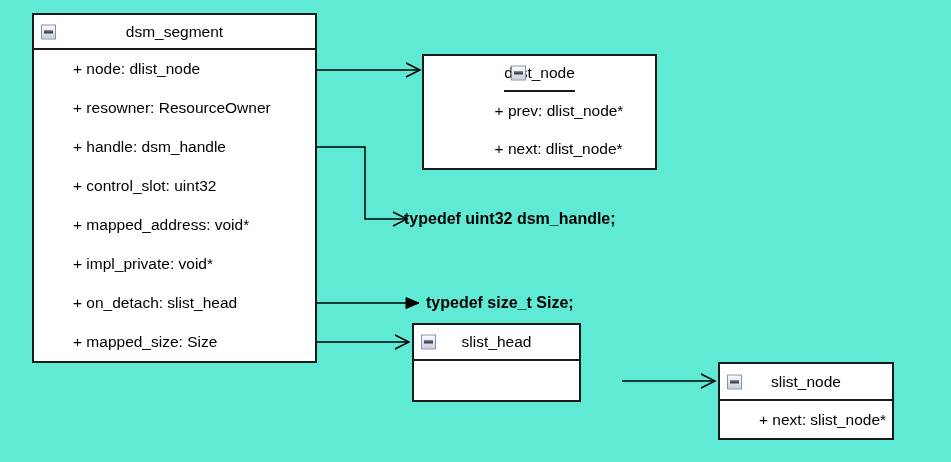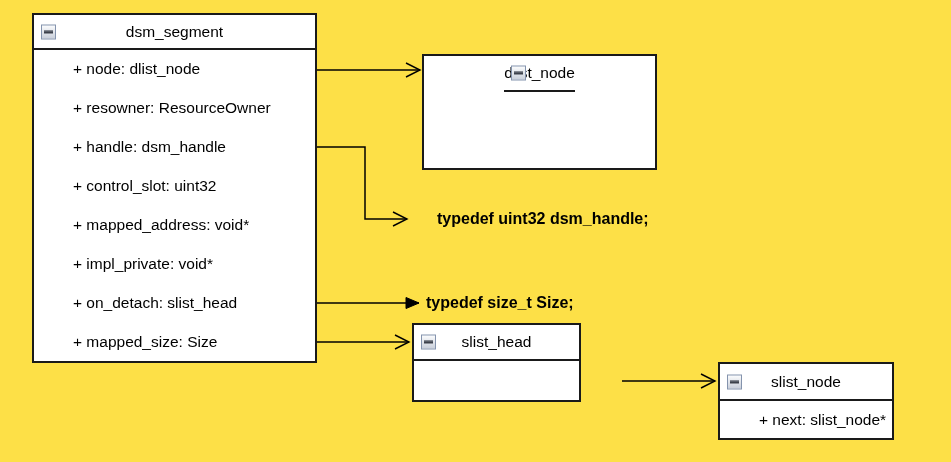--- a/index.html
+++ b/index.html
@@ -1,21 +1,21 @@
 <!DOCTYPE html>
 <html><head>
 <meta charset="utf-8">
 <style>
   * { box-sizing: border-box; margin: 0; padding: 0; }
   html, body { background: #ffffff; }
   #canvas {
     position: relative;
     width: 951px;
     height: 462px;
-    background: #fde047;
+    background: #5eead4;
     font-family: "Liberation Sans", sans-serif;
     color: #000000;
     overflow: hidden;
   }
   .uml-box {
     position: absolute;
     border: 2px solid #1a1a1a;
     background: #ffffff;
     display: flex;
     flex-direction: column;
@@ -117,20 +117,24 @@
     </div>
   </div>
 
   <div class="uml-box" style="left:422px; top:54px; width:235px; height:116px;align-items:center;">
     <div class="uml-title" style="height:36px;">
       <span class="collapse-btn">
           <span class="minus"></span>
         </span>
       <span>dlist_node</span>
     </div>
+    <div class="uml-fields">
+      <div class="uml-field">+ prev: dlist_node*</div>
+      <div class="uml-field">+ next: dlist_node*</div>
+    </div>
   </div>
 
   <div class="uml-box" style="left:412px; top:323px; width:169px; height:79px;">
     <div class="uml-title" style="height:36px;">
       <span class="collapse-btn">
           <span class="minus"></span>
         </span>
       <span>slist_head</span>
     </div>
   </div>
@@ -140,16 +144,16 @@
       <span class="collapse-btn">
           <span class="minus"></span>
         </span>
       <span>slist_node</span>
     </div>
     <div class="uml-fields">
       <div class="uml-field">+ next: slist_node*</div>
     </div>
   </div>
 
-  <div class="typedef-note" style="left:437px; top:219px;">typedef uint32 dsm_handle;</div>
+  <div class="typedef-note" style="left:404px; top:219px;">typedef uint32 dsm_handle;</div>
   <div class="typedef-note" style="left:426px; top:303px;text-align:center;">typedef size_t Size;</div>
 
 </div>
 
 </body></html>

